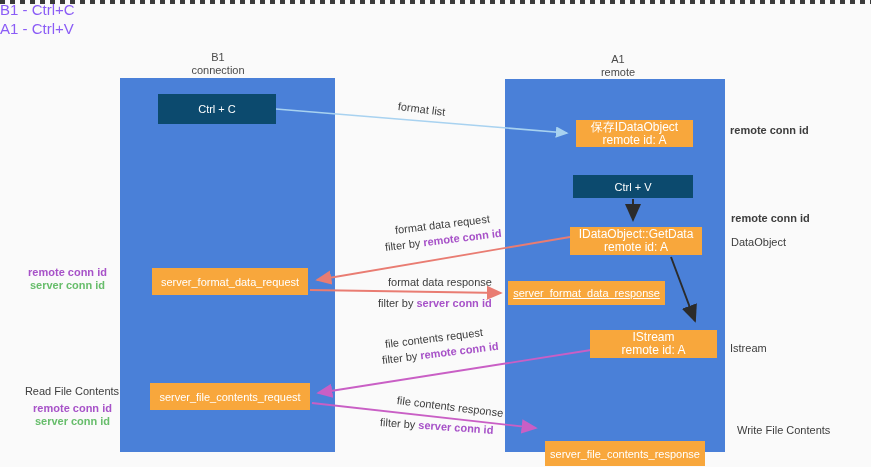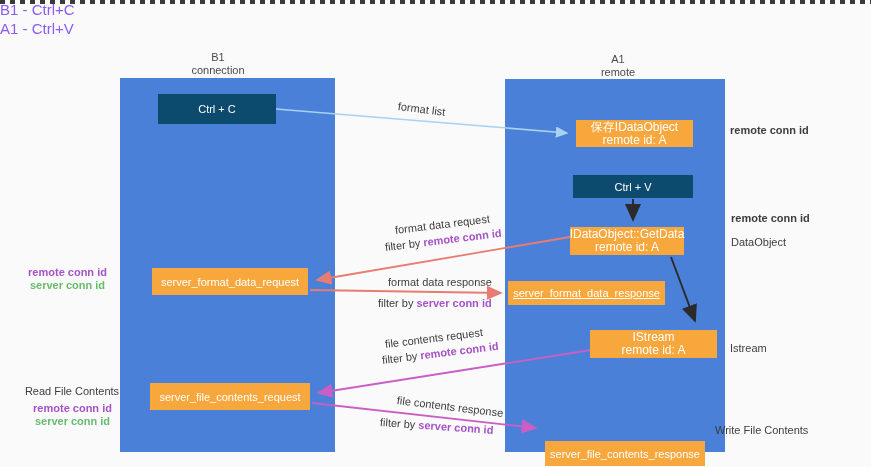--- a/index.html
+++ b/index.html
@@ -94,21 +94,21 @@
 
   <div class="box orange two-line" style="left:576px; top:120px; width:117px; height:27px;">
     <div>保存IDataObject</div>
     <div>remote id: A</div>
   </div>
 
   <div class="box green" style="left:573px; top:175px; width:120px; height:23px;">
     <div>Ctrl + V</div>
   </div>
 
-  <div class="box orange two-line" style="left:570px; top:227px; width:114px; height:28px;">
+  <div class="box orange two-line" style="left:570px; top:227px; width:132px; height:28px;">
     <div>IDataObject::GetData</div>
     <div>remote id: A</div>
   </div>
 
   <div class="box orange" style="left:152px; top:268px; width:156px; height:27px;">
     <div>server_format_data_request</div>
   </div>
 
   <div class="box orange" style="left:508px; top:281px; width:157px; height:24px;text-decoration:underline;">
     <div>server_format_data_response</div>
@@ -156,15 +156,15 @@
   <div class="side-block" style="left:22px; top:385px; width:100px; color:#3d3d3d;">Read File Contents</div>
   <div class="side-block" style="left:25px; top:402px; width:95px;">
     <div class="purple">remote conn id</div>
     <div class="greent">server conn id</div>
   </div>
 
   <div class="side purple" style="left:730px; top:124px;">remote conn id</div>
   <div class="side purple" style="left:731px; top:212px;">remote conn id</div>
   <div class="side" style="left:731px; top:236px;">DataObject</div>
   <div class="side" style="left:730px; top:342px;">Istream</div>
-  <div class="side" style="left:715px; top:424px;">Write File Contents</div>
+  <div class="side" style="left:737px; top:424px;">Write File Contents</div>
 
 </div>
 
 </body></html>

